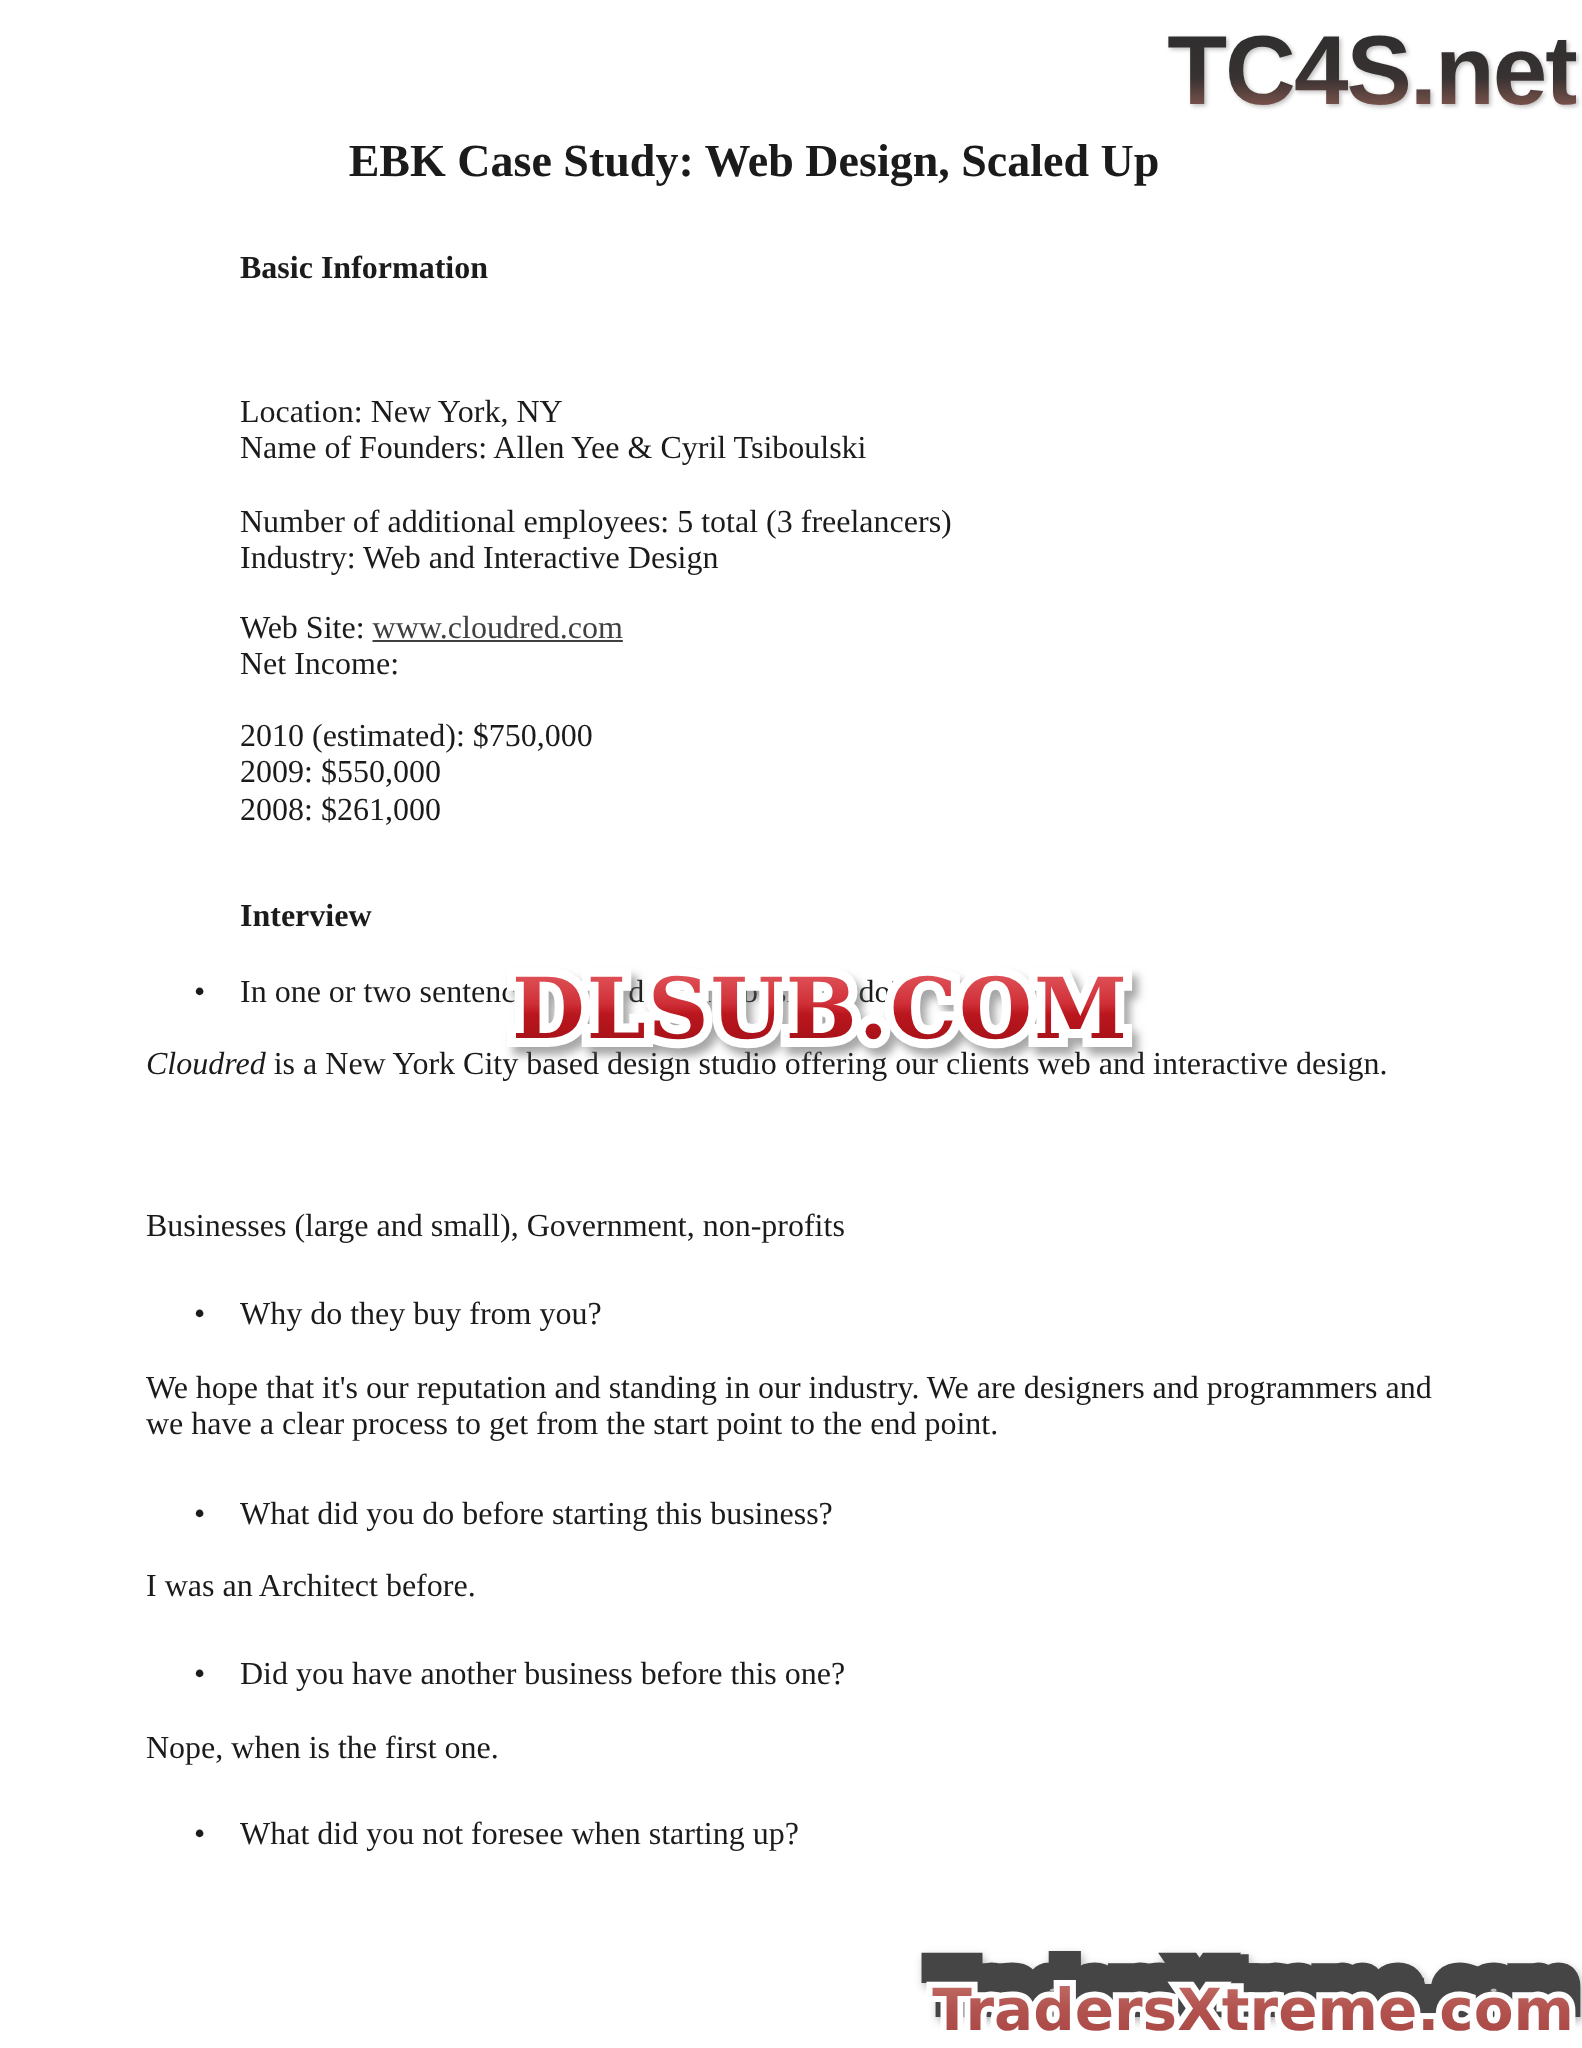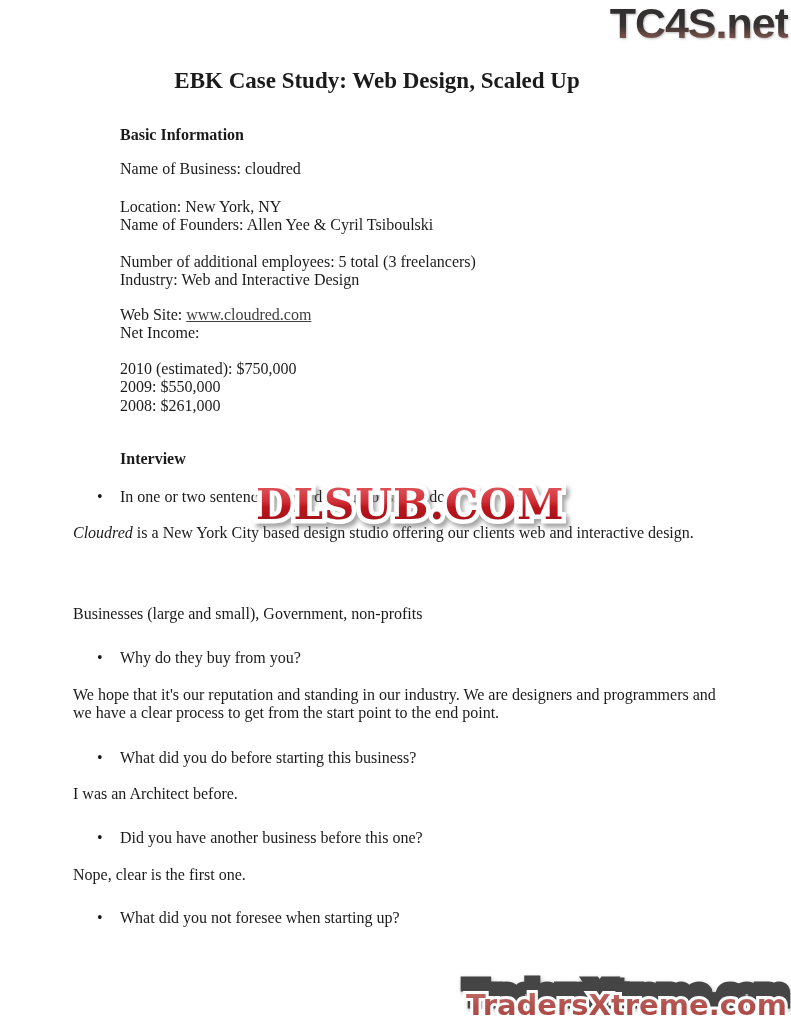--- a/index.html
+++ b/index.html
@@ -32,24 +32,24 @@
     color: #404040;
     text-decoration: underline;
     cursor: pointer;
   }
 
   
   .wm { pointer-events: none; }
 
   
   .wm-tc4s {
-    top: 2px; right: 3px;
+    top: 12px; right: 3px;
     font-family: "Liberation Sans", sans-serif;
     font-weight: bold;
-    font-size: 43px;
+    font-size: 49px;
     line-height: 1;
     letter-spacing: -1px;
     background: linear-gradient(180deg, #2d2d2d 0%, #383232 55%, #7c544c 85%, #9b6a60 100%);
     -webkit-background-clip: text;
     background-clip: text;
     color: transparent;
     filter: drop-shadow(1px 1px 1px rgba(0,0,0,0.25));
     z-index: 5;
   }
 
@@ -108,21 +108,20 @@
 <body>
 
 <div class="page">
 
   <div class="abs wm wm-tc4s">TC4S.net</div>
 
   <div class="abs title">EBK Case Study: Web Design, Scaled Up</div>
 
   <div class="abs heading" style="top:126px">Basic Information</div>
 
-  <div class="abs info" style="top:160px">Name of Business: cloudred</div>
 
   <div class="abs info ml" style="top:198px">Location: New York, NY
 Name of Founders: Allen Yee &amp; Cyril Tsiboulski</div>
 
   <div class="abs info ml" style="top:253px">Number of additional employees: 5 total (3 freelancers)
 Industry: Web and Interactive Design</div>
 
   <div class="abs info" style="top:306px">
     <div>
       <span>Web Site: </span><a class="link">www.cloudred.com</a>
@@ -157,21 +156,21 @@
   <div class="abs qrow" style="top:749px">
     <span class="b">•</span><span>What did you do before starting this business?</span>
   </div>
 
   <div class="abs para" style="top:785px">I was an Architect before.</div>
 
   <div class="abs qrow" style="top:829px">
     <span class="b">•</span><span>Did you have another business before this one?</span>
   </div>
 
-  <div class="abs para" style="top:866px">Nope, clear is the first one.</div>
+  <div class="abs para" style="top:866px">Nope, when is the first one.</div>
 
   <div class="abs wm wm-dlsub">
     <span class="layer back">DLSUB.COM</span>
     <span class="layer front">DLSUB.COM</span>
   </div>
 
   <div class="abs qrow" style="top:909px">
     <span class="b">•</span><span>What did you not foresee when starting up?</span>
   </div>
 

